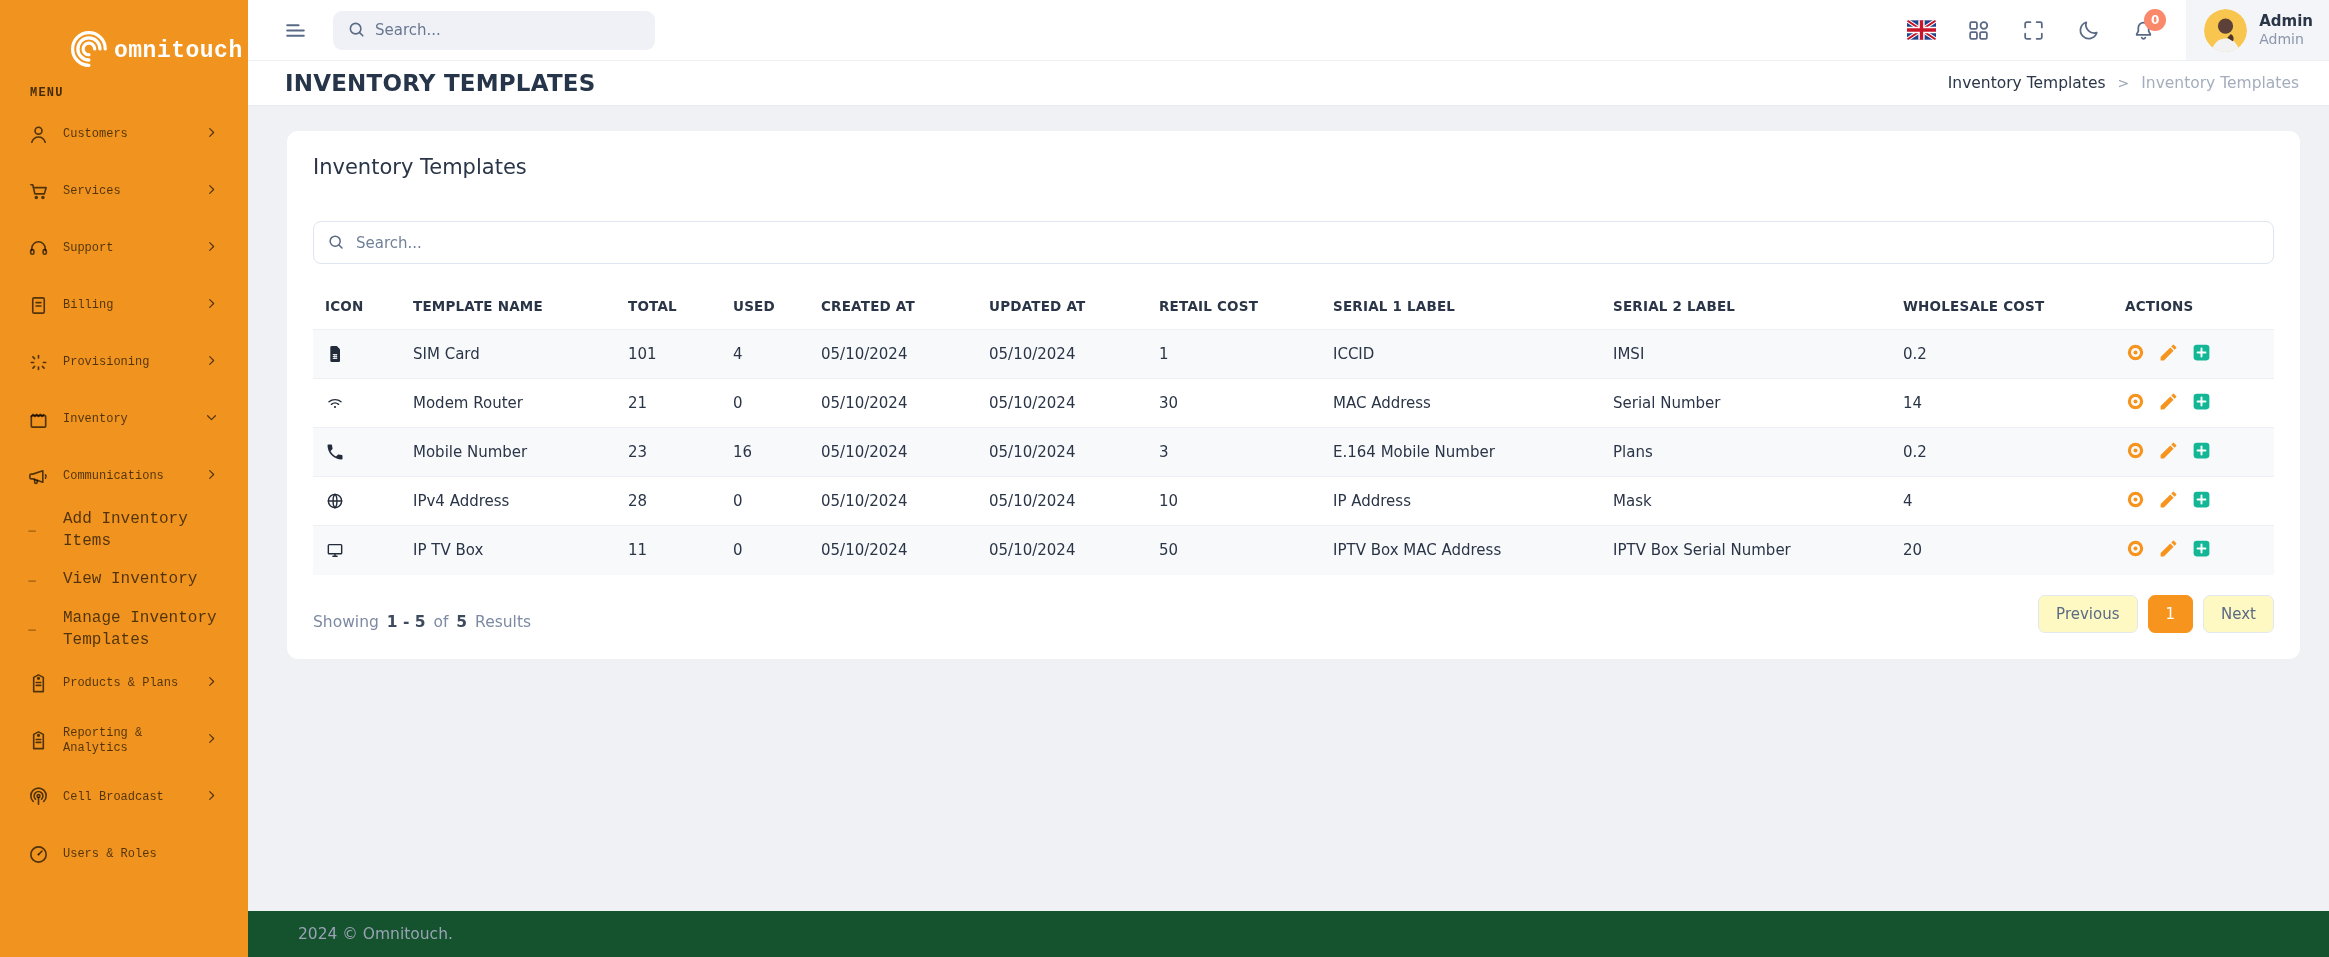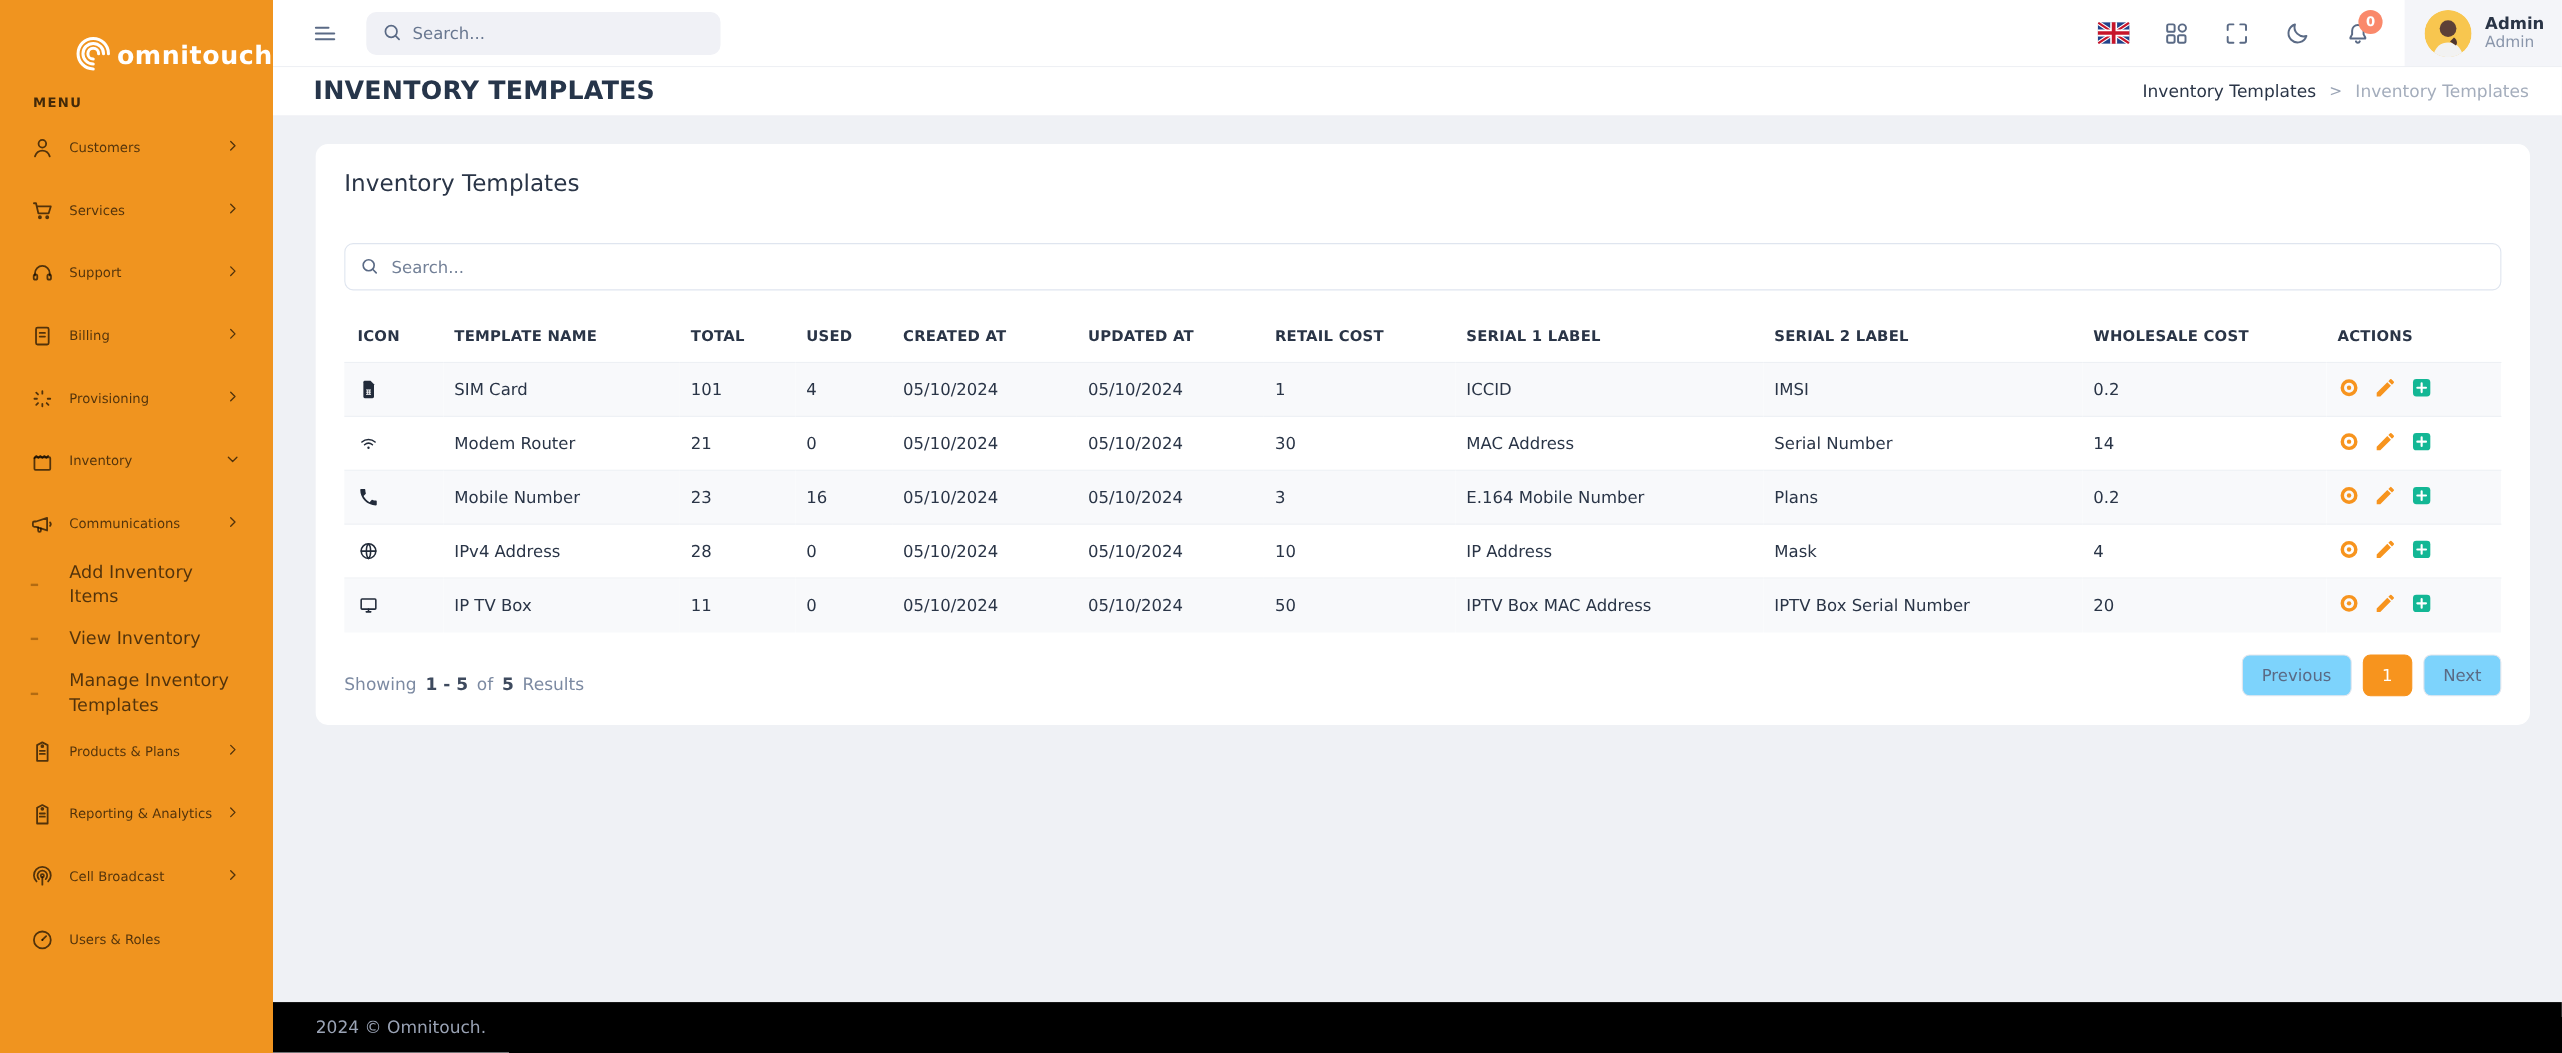--- a/index.html
+++ b/index.html
@@ -1,21 +1,21 @@
 <!DOCTYPE html>
 <html><head>
 <meta charset="utf-8">
 <style>
   * { margin:0; padding:0; box-sizing:border-box; }
   html,body { width:2329px; height:957px; overflow:hidden;
     font-family:"DejaVu Sans","Liberation Sans",sans-serif; background:#eff1f5; }
 
   
   .sidebar { position:fixed; left:0; top:0; bottom:0; width:248px; background:#F0941F;
-    color:rgba(0,0,0,.66); z-index:5; }
+    color:rgba(0,0,0,.66); z-index:5;font-family:Liberation Mono, monospace; }
   .logo { display:flex; align-items:flex-end; gap:2px; padding:14px 0 0 62px; height:72px; }
   .logo svg { width:50px; height:48px; }
   .logo-text { color:#fff; font-size:23px; font-weight:600; letter-spacing:.5px; line-height:1;
     padding-bottom:9px; }
   .menu-label { font-size:12px; font-weight:700; letter-spacing:1.2px; color:rgba(0,0,0,.72);
     padding:14px 0 6px 30px; }
   .side-item { display:flex; align-items:center; height:57px; padding:0 28px 0 27px; cursor:pointer; }
   .side-item .ic { width:23px; height:23px; flex:0 0 23px; display:flex; align-items:center; }
   .side-item .ic svg { width:23px; height:23px; }
   .side-item .lbl { flex:1; font-size:12px; padding-left:13px; line-height:1.25; }
@@ -78,26 +78,26 @@
   .row-ic { width:20px; height:20px; color:#222b3a; display:inline-block; vertical-align:middle; }
   .actions { display:flex; align-items:center; gap:12px; }
   .act-btn { background:none; border:none; cursor:pointer; width:21px; height:21px; padding:0;
     display:flex; align-items:center; }
   .act-btn svg { width:21px; height:21px; }
 
   .card-foot { display:flex; align-items:center; justify-content:space-between; margin-top:20px; }
   .results { font-size:15.5px; color:#7c8aa2;margin-top:16px; }
   .results b { color:#3e4a5e; margin:0 3px; }
   .pager { display:flex; align-items:center; gap:10px; }
-  .page-btn { background:#7dd3fc; border:1px solid #e3e7ee; border-radius:7px; color:#5a6a85;
+  .page-btn { background:#fef9c3; border:1px solid #e3e7ee; border-radius:7px; color:#5a6a85;
     font-size:15px; padding:9px 17px; cursor:pointer;
     font-family:"DejaVu Sans","Liberation Sans",sans-serif; }
   .page-btn.active { background:#F7941E; border-color:#F7941E; color:#fff; min-width:40px; }
 
-  .page-footer { flex:0 0 46px; background:#000000; display:flex; align-items:center; padding-left:39px;
+  .page-footer { flex:0 0 46px; background:#14532d; display:flex; align-items:center; padding-left:50px;
     font-size:15.5px; color:#9aa3b5; }
 </style>
 </head>
 <body>
 
 <aside class="sidebar">
   <div class="logo">
     <svg viewBox="0 0 52 50" fill="none" stroke="#fff" stroke-width="3.4" stroke-linecap="round">
       <path d="M28 32a6 6 0 1 1 6-6"></path>
       <path d="M28 37.5a11.5 11.5 0 1 1 11.5-11.5"></path>

